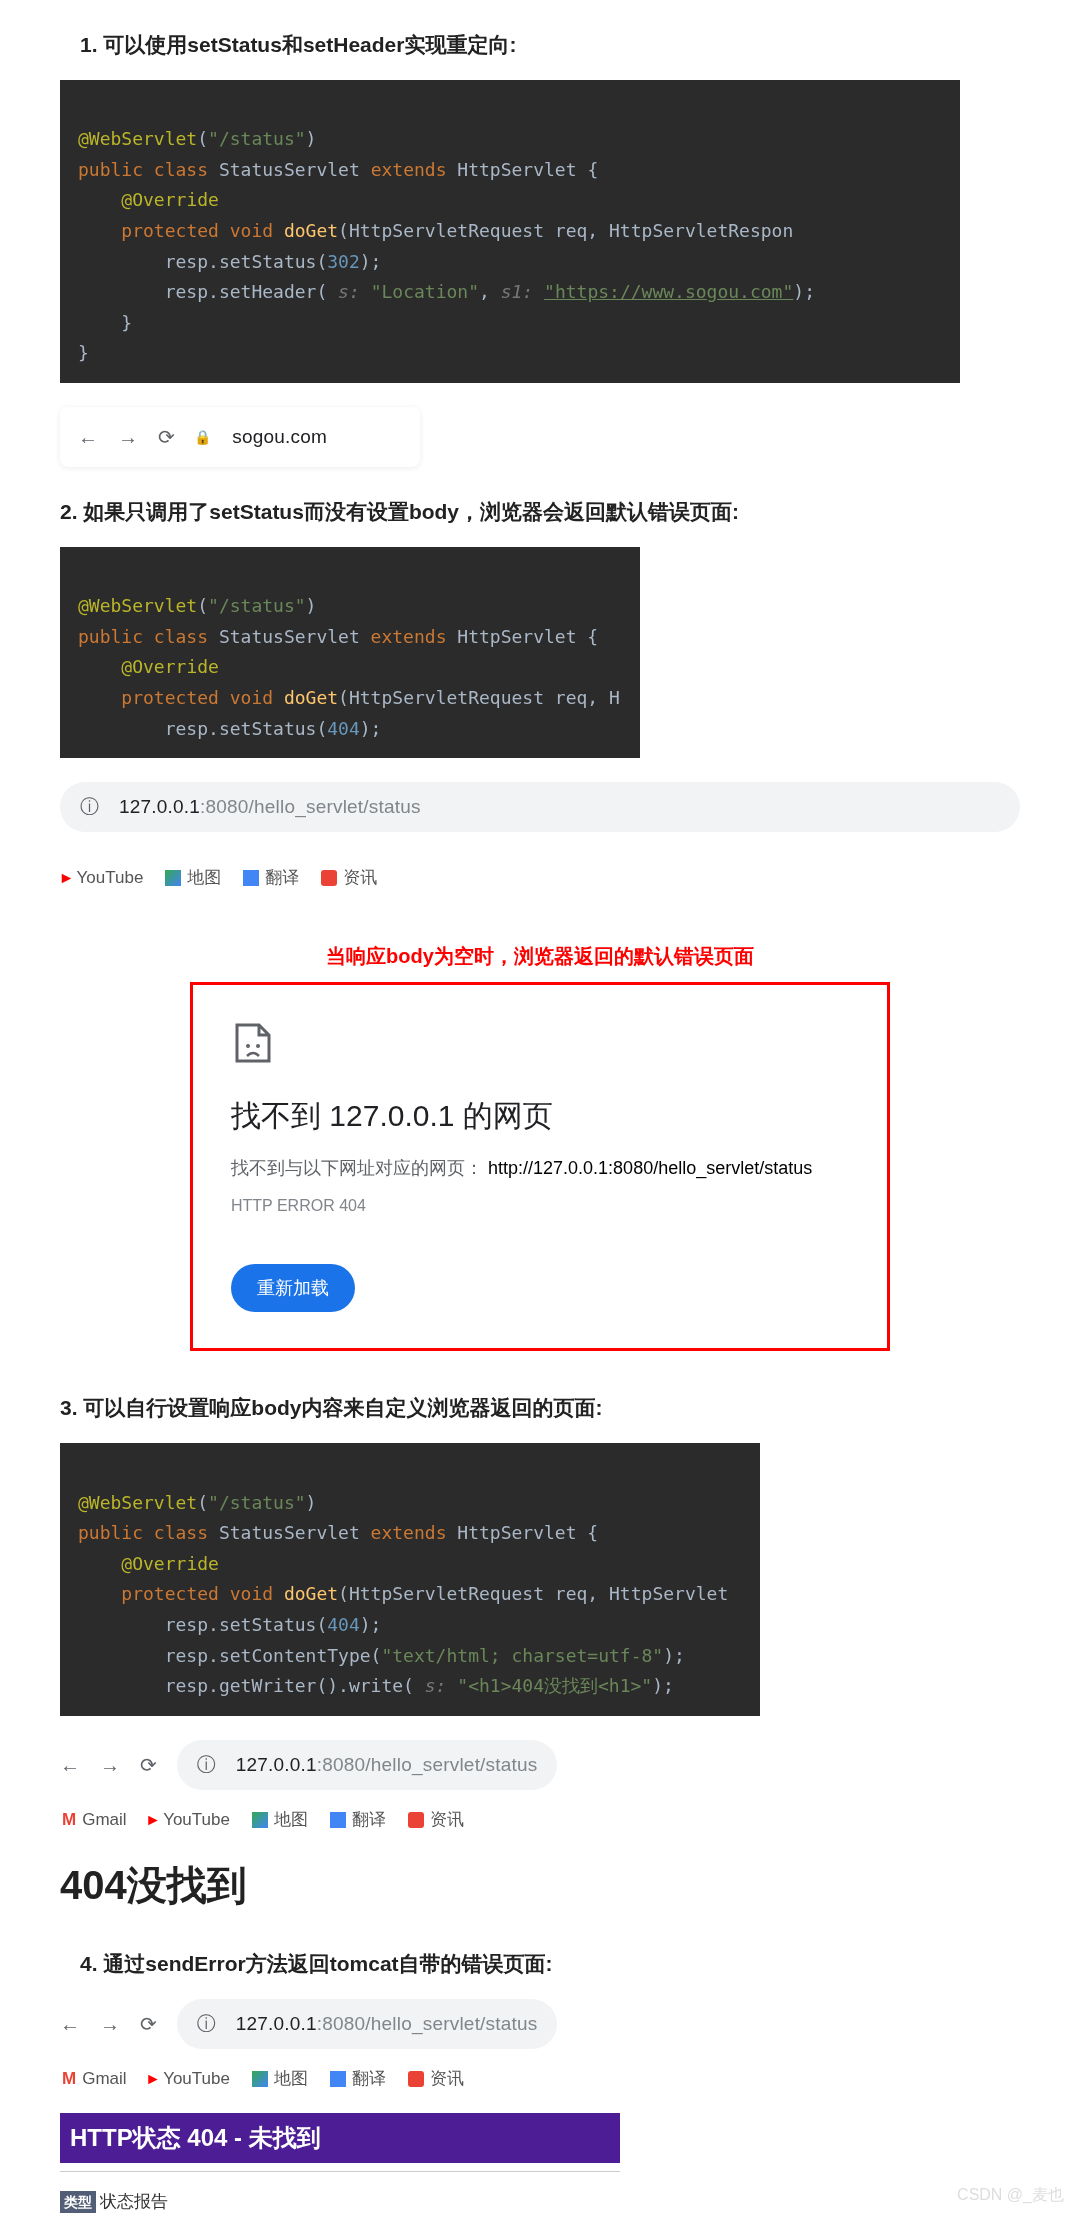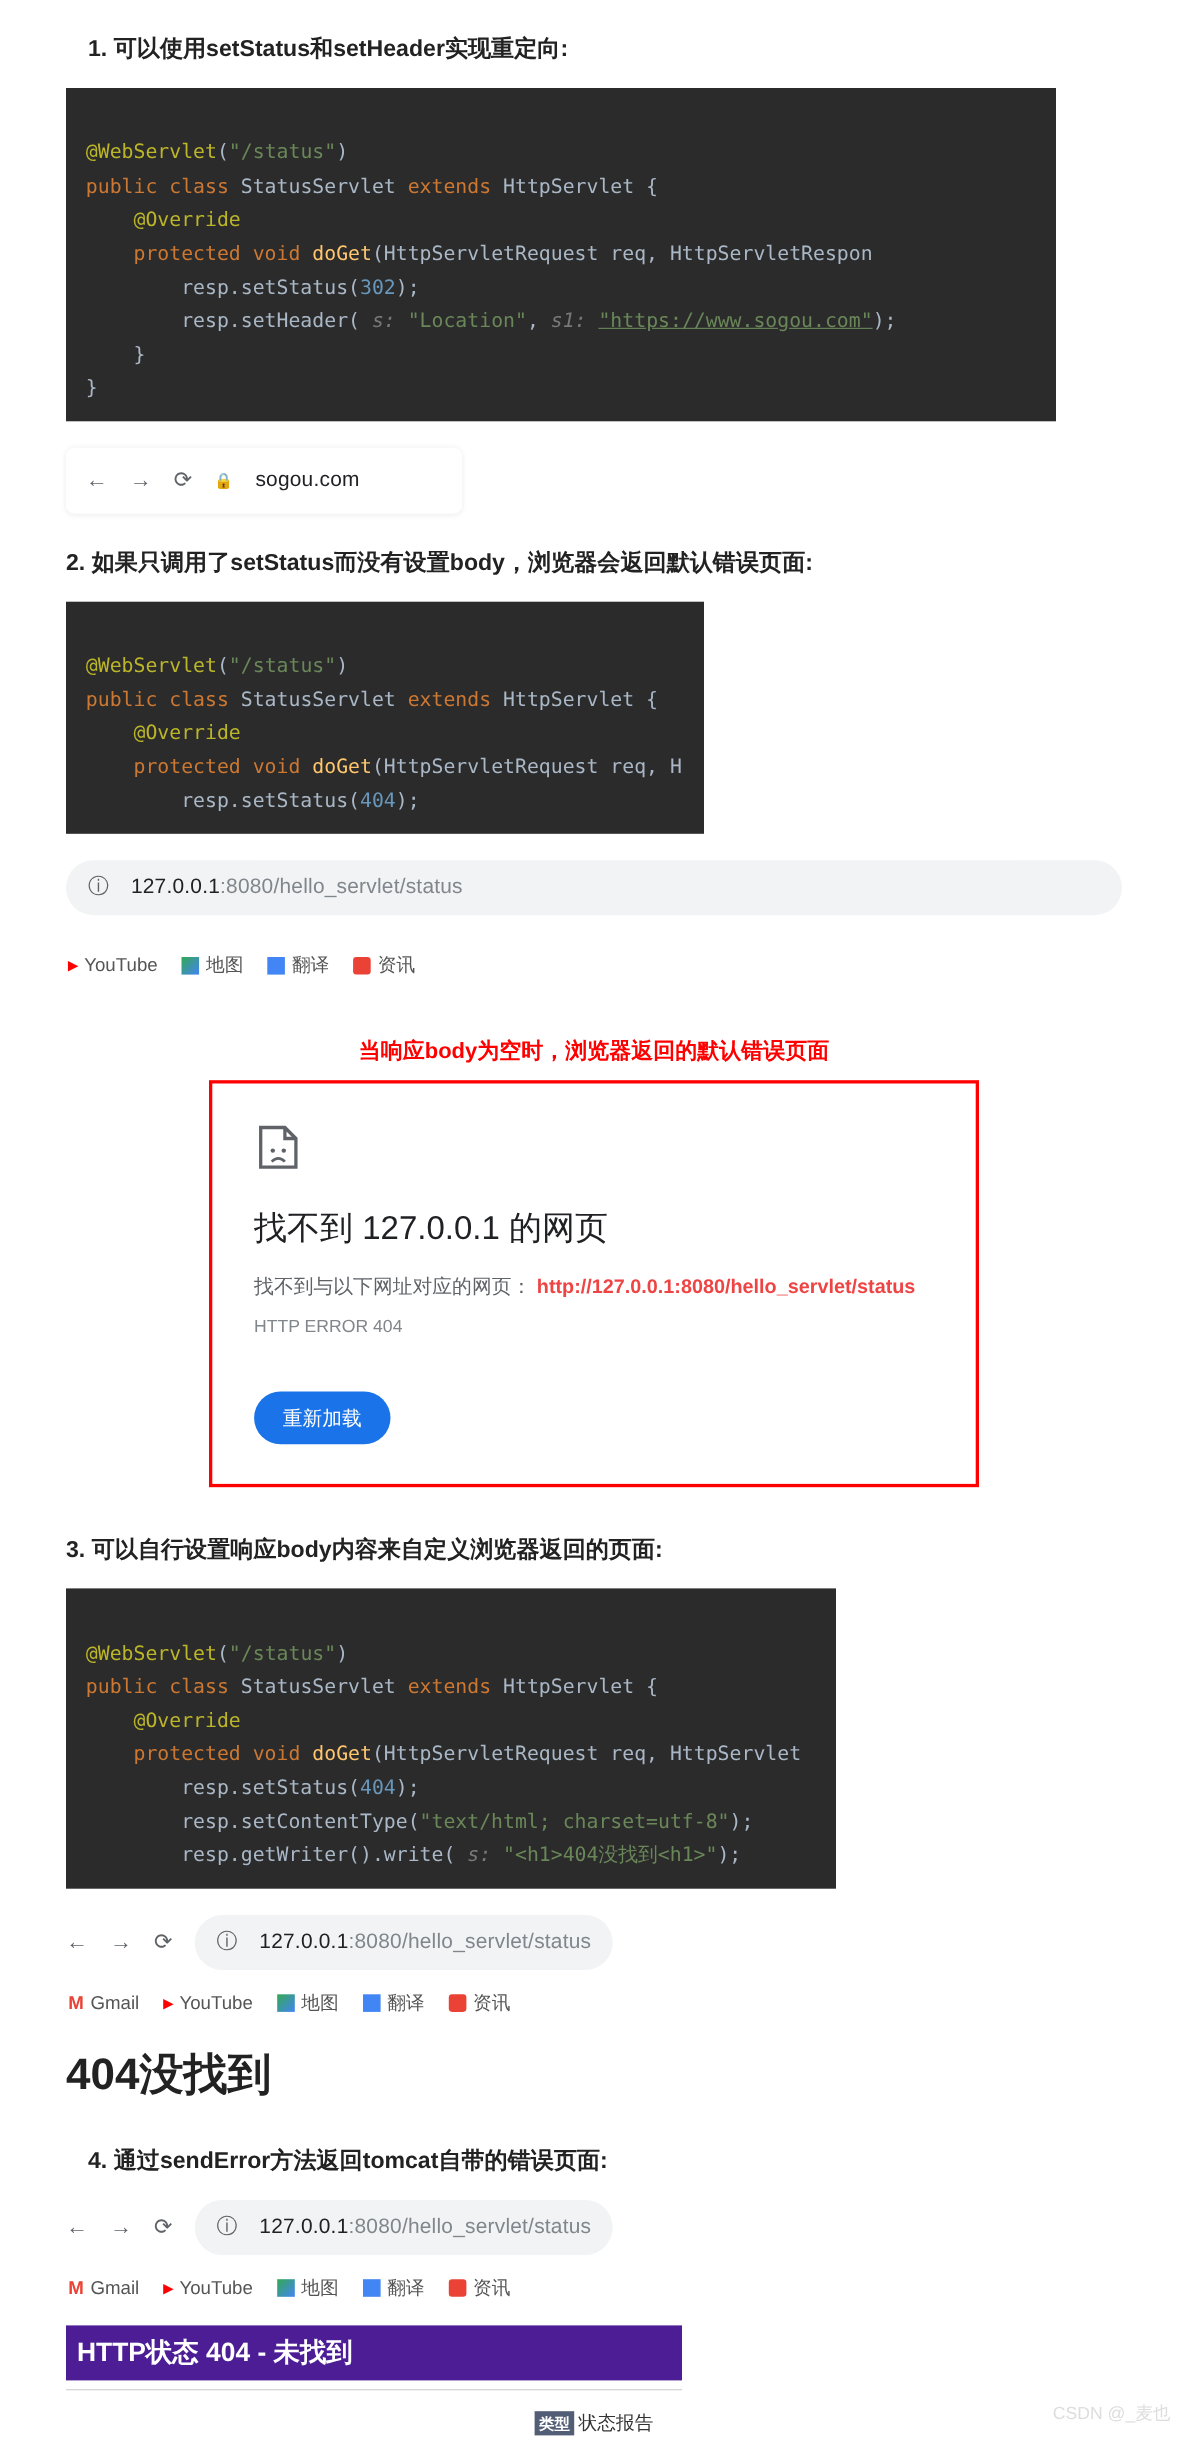--- a/index.html
+++ b/index.html
@@ -72,35 +72,35 @@
   }
   .red-box {
     border: 3px solid #ff0000;
     padding: 36px 38px 36px 38px;
     margin: 4px auto 40px auto;
     max-width: 700px;
   }
   .red-box .sad-icon { margin-bottom: 18px; }
   .red-box h2 { font-size: 30px; font-weight: 400; color: #202124; margin-bottom: 14px; }
   .red-box .sub { color: #5f6368; font-size: 18px; margin-bottom: 10px; }
-  .red-box .sub b { color: #ef4444; font-weight: 700; }
+  .red-box .sub b { color: #000000; font-weight: 400; }
   .red-box .err { color: #80868b; font-size: 16px; text-transform: uppercase; margin-bottom: 46px; }
   .btn-reload {
     background: #1a73e8; color: #fff; border: none;
     padding: 12px 26px; font-size: 18px; border-radius: 24px;
   }
 
   .h404 { font-size: 40px; font-weight: 900; margin: 10px 0 30px 0; }
 
   .tomcat-bar {
     background: #4c1d95; color: #fff; font-weight: 700;
     padding: 6px 10px; font-size: 24px;
     max-width: 560px;
   }
-  .tomcat-body { font-size: 17px; color: #333; padding: 8px 0; text-align: center; }
+  .tomcat-body { font-size: 17px; color: #333; padding: 8px 0; }
   .tomcat-body .tag {
     display:inline-block; background:#525d76; color:#fff; font-size:14px;
     padding: 0 4px; margin-right: 4px; font-weight:700;
   }
   hr.thin { border:none; border-top:1px solid #ccc; margin: 8px 0; max-width:560px; }
 
   .watermark { position: fixed; right: 16px; bottom: 24px; color: #ddd; font-size: 16px; }
   .nav-wrap { display:flex; align-items:center; gap:20px; margin-bottom:8px;}
   .info-icon { color:#5f6368; }
 </style>

